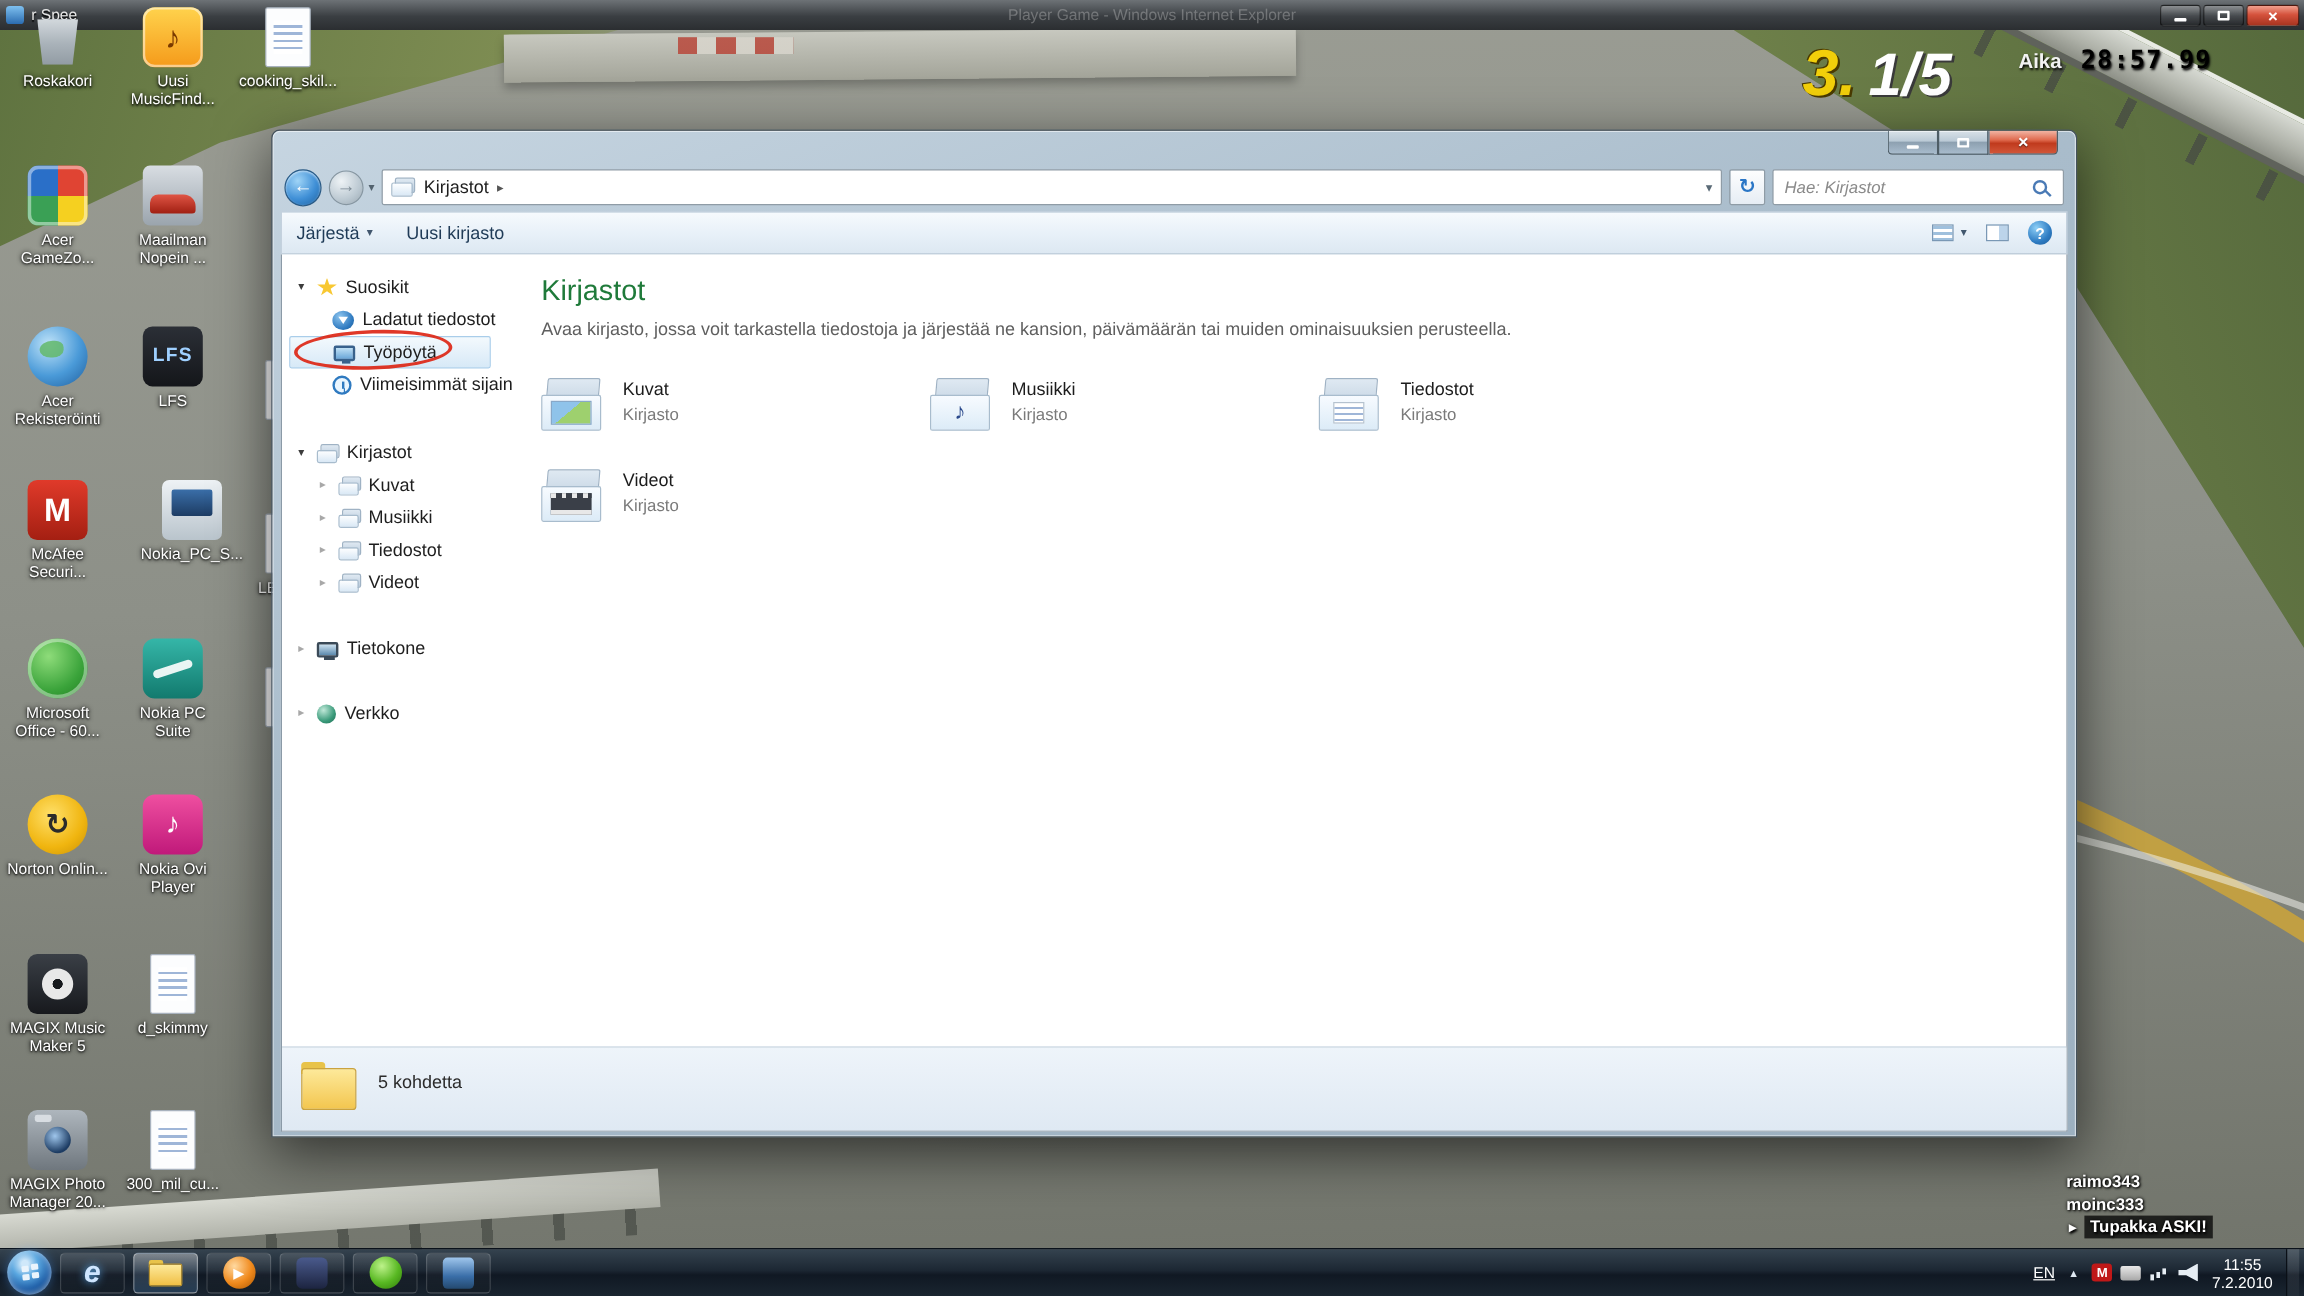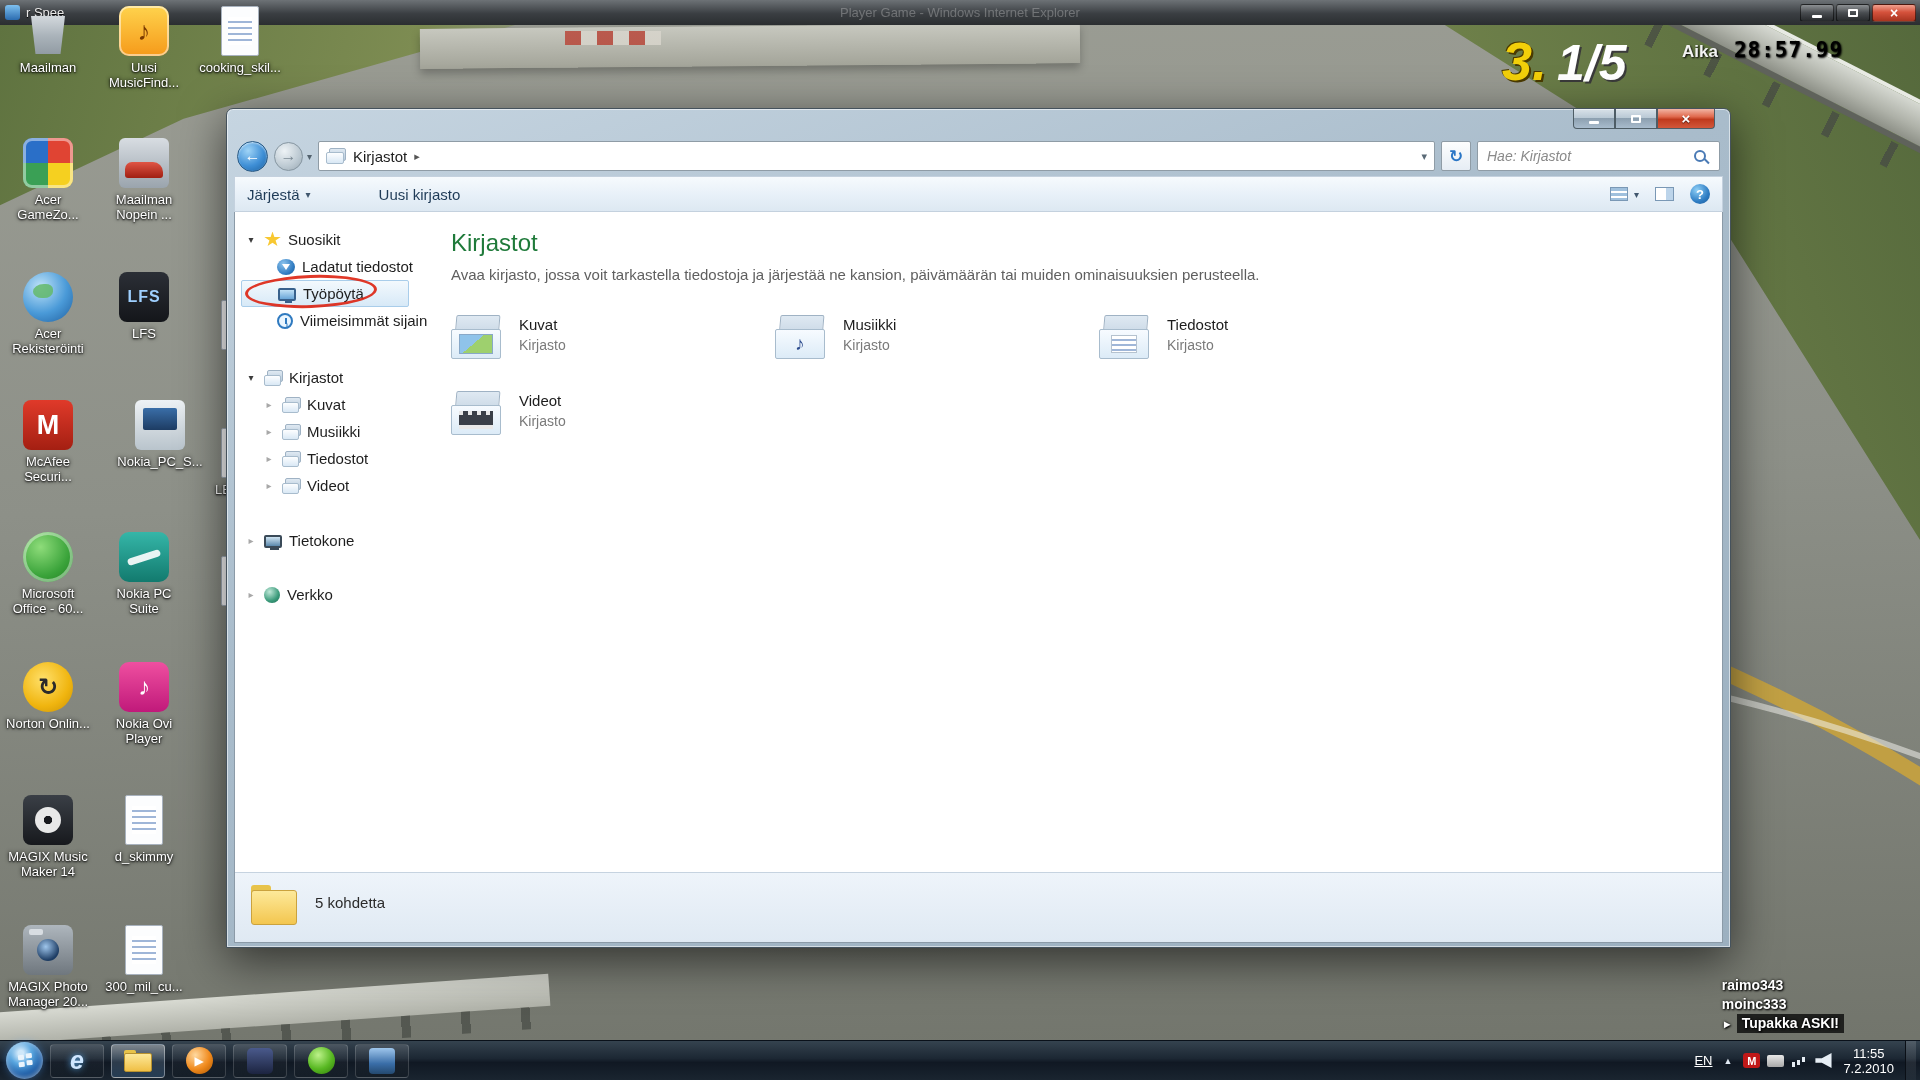--- a/index.html
+++ b/index.html
@@ -169,21 +169,21 @@
   .searchbox { width:243px; height:30px; background:#fff; border:1px solid #8f9ca6;
     border-radius:2px; display:flex; align-items:center; padding:0 9px; }
   .search-hint { flex:1; font-size:14px; font-style:italic; color:#8a8a8a; }
   .mag { width:12px; height:12px; border:2px solid #4a7ab5; border-radius:50%; position:relative;
     margin-right:4px; }
   .mag::after { content:""; position:absolute; width:7px; height:2px; background:#4a7ab5;
     transform:rotate(45deg); right:-6px; bottom:-2px; }
 
   .cmdbar { height:36px; background:linear-gradient(#f6fafd,#e7f0f8 55%, #dde8f2);
     border:1px solid #c4d1de; display:flex; padding:0 12px;
-    color:#1f3b57; font-size:15px;gap:40px; }
+    color:#1f3b57; font-size:15px; }
   .cmd-item { margin-right:28px; display:flex; align-items:center; gap:6px; cursor:default; }
   .cmd-caret { font-size:10px; color:#41576e; }
   .cmd-right { margin-left:auto; display:flex; align-items:center; gap:16px; }
   .views-ic { width:18px; height:14px; border:1px solid #7a98b5;
     background:repeating-linear-gradient(#9fc0dd 0 3px, #fff 3px 5px); }
   .pane-ic { width:19px; height:14px; border:1px solid #7a98b5;
     background:linear-gradient(90deg,#fff 0 58%, #bcd4ea 58% 100%); }
   .help-ic { width:20px; height:20px; border-radius:50%; color:#fff; font-size:13px;
     font-weight:bold; display:flex; align-items:center; justify-content:center;
     background:radial-gradient(circle at 35% 30%, #8fd0f7, #2e7cc3 60%, #1c5a96); }
@@ -352,21 +352,21 @@
 </div>
 <div class="hud-time">
   <span class="lbl">Aika</span>
   <span class="val">28:57.99</span>
 </div>
 
 <div class="di" style="left:4px;top:6px">
   <div class="img i-bin">
       <span class="glyph"></span>
     </div>
-  <div class="lbl">Maailman</div>
+  <div class="lbl">Roskakori</div>
 </div>
 <div class="di" style="left:100px;top:6px">
   <div class="img i-mufin">
       <span class="glyph">♪</span>
     </div>
   <div class="lbl">Uusi MusicFind...</div>
 </div>
 <div class="di" style="left:196px;top:6px">
   <div class="img i-doc">
       <span class="glyph"></span>
@@ -430,21 +430,21 @@
 <div class="di" style="left:100px;top:662px">
   <div class="img i-ovi">
       <span class="glyph">♪</span>
     </div>
   <div class="lbl">Nokia Ovi Player</div>
 </div>
 <div class="di" style="left:4px;top:795px">
   <div class="img i-magixm">
       <span class="glyph"></span>
     </div>
-  <div class="lbl">MAGIX Music Maker 14</div>
+  <div class="lbl">MAGIX Music Maker 5</div>
 </div>
 <div class="di" style="left:100px;top:795px">
   <div class="img i-doc">
       <span class="glyph"></span>
     </div>
   <div class="lbl">d_skimmy</div>
 </div>
 <div class="di" style="left:4px;top:925px">
   <div class="img i-camera">
       <span class="glyph"></span>

